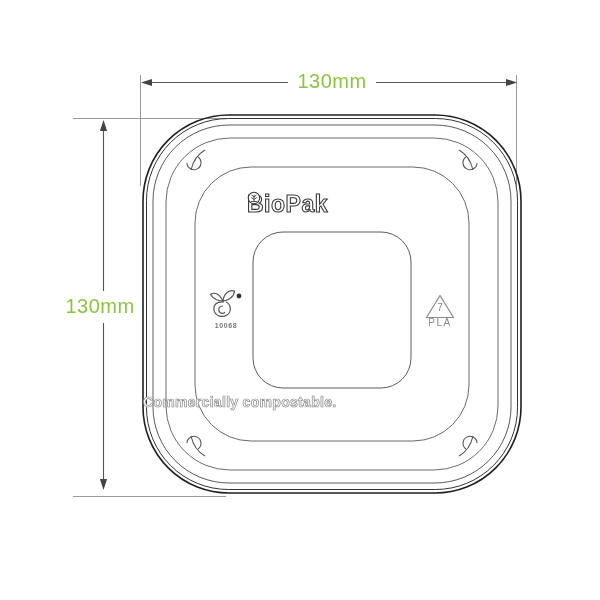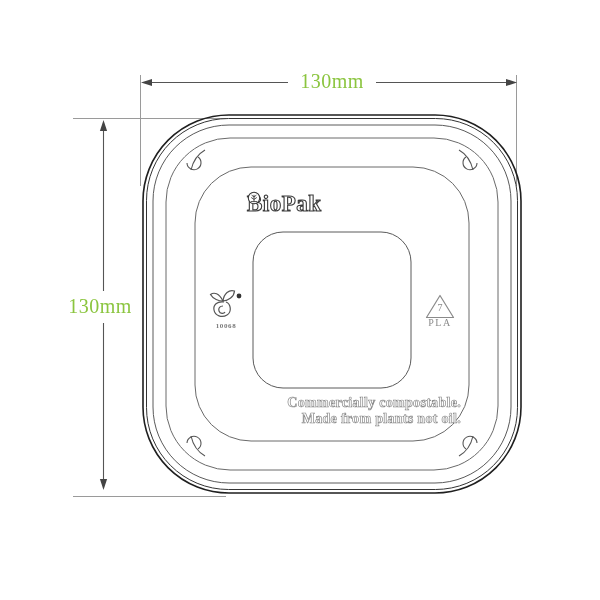--- a/index.html
+++ b/index.html
@@ -1,18 +1,18 @@
 <!DOCTYPE html>
 <html style="--green: #8bc53f; --line: #3f3f3f; --muted: #8a8a8a;"><head>
 <meta charset="utf-8">
 <style>
   html,body{margin:0;padding:0;background:#fff;}
   .stage{
     position:relative;width:600px;height:600px;background:#fff;overflow:hidden;
-    font-family:Liberation Serif, serif;
+    font-family:Liberation Sans, sans-serif;
   }
   .stage svg{position:absolute;left:0;top:0;}
   .txt{position:absolute;white-space:nowrap;}
   .dim-label{
     font-size:20px;color:var(--green,#8bc53f);text-align:center;
     letter-spacing:0.5px;
   }
   #dim-top{left:290px;top:70px;width:84px;}
   #dim-left{left:60px;top:295px;width:80px;text-align:center;}
   .logo-wrap{position:absolute;left:247px;top:191px;width:90px;height:26px;}
@@ -27,21 +27,21 @@
   }
   .resin-code{
     left:424px;top:302px;width:32px;text-align:center;
     font-size:10px;color:#8a8a8a;
   }
   .resin-label{
     left:420px;top:317px;width:40px;text-align:center;
     font-size:10px;color:#8a8a8a;letter-spacing:1.5px;
   }
   .claims{
-    position:absolute;left:143px;top:395px;width:318px;text-align:right;
+    position:absolute;left:143px;top:395px;width:318px;text-align:left;
     font-size:14px;font-weight:bold;line-height:15.5px;
     color:#fff;-webkit-text-stroke:0.7px #8a8a8a;letter-spacing:0.3px;
   }
 </style>
 </head>
 <body>
 
 <div class="stage">
 
   <svg width="600" height="600" viewBox="0 0 600 600">
@@ -121,16 +121,15 @@
     </svg>
   </div>
 
   <span class="txt seedling-num">10068</span>
 
   <span class="txt resin-code">7</span>
   <span class="txt resin-label">PLA</span>
 
   <div class="claims">
     <div>Commercially compostable.</div>
-    <div>Made from plants not oil.</div>
   </div>
 
 </div>
 
 </body></html>

